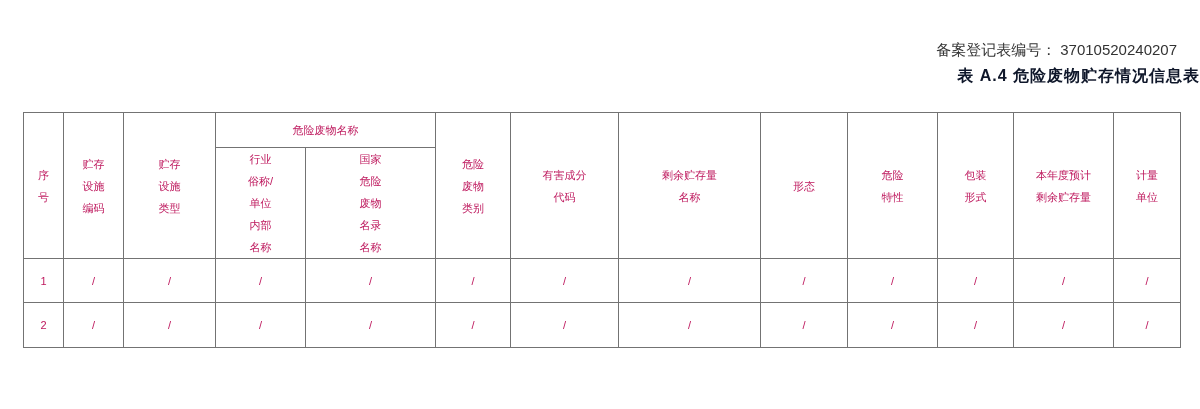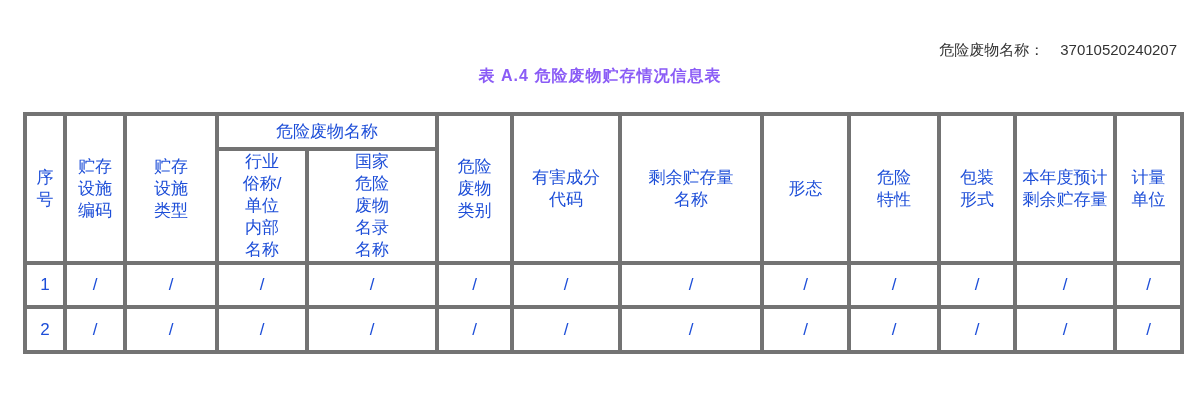--- a/index.html
+++ b/index.html
@@ -17,64 +17,64 @@
     background: #ffffff;
   }
   .registration {
     position: absolute;
     top: 41px;
     right: 23px;
     font-size: 15px;
     color: #333333;
     white-space: nowrap;
   }
-  .registration .reg-number { margin-left: 16px; }
+  .registration .reg-number { margin-left: 4px; }
   .doc-title {
     position: absolute;
     top: 66px;
     left: 0;
     width: 100%;
-    text-align: center;
+    text-align: right;
     font-size: 16px;
     font-weight: bold;
-    color: #8b5cf6;
+    color: #0f172a;
     letter-spacing: 1px;
   }
   table.info-table {
     position: absolute;
     left: 23px;
     top: 112px;
     width: 1157px;
     border-collapse: collapse;
     table-layout: fixed;
   }
   .info-table th, .info-table td {
-    border: 4px solid #737373;
+    border: 1px solid #737373;
     text-align: center;
     vertical-align: middle;
     font-weight: normal;
-    font-size: 17px;
+    font-size: 11px;
     line-height: 22px;
-    color: #1d4ed8;
+    color: #be185d;
     padding: 0;
     white-space: pre-line;
     overflow: hidden;
   }
   .info-table tr.group-row { height: 35px; }
   .info-table tr.sub-row { height: 109px; }
   .info-table tr.data-row-1 { height: 44px; }
   .info-table tr.data-row-2 { height: 45px; }
 </style>
 </head>
 <body>
 
 <div class="page">
 
   <div class="registration">
-    <span>危险废物名称：</span><span class="reg-number">37010520240207</span>
+    <span>备案登记表编号：</span><span class="reg-number">37010520240207</span>
   </div>
 
   <div class="doc-title">表 A.4 危险废物贮存情况信息表</div>
 
   <table class="info-table">
     <colgroup>
       <col style="width:40px">
         <col style="width:60px">
         <col style="width:92px">
       <col style="width:90px">

